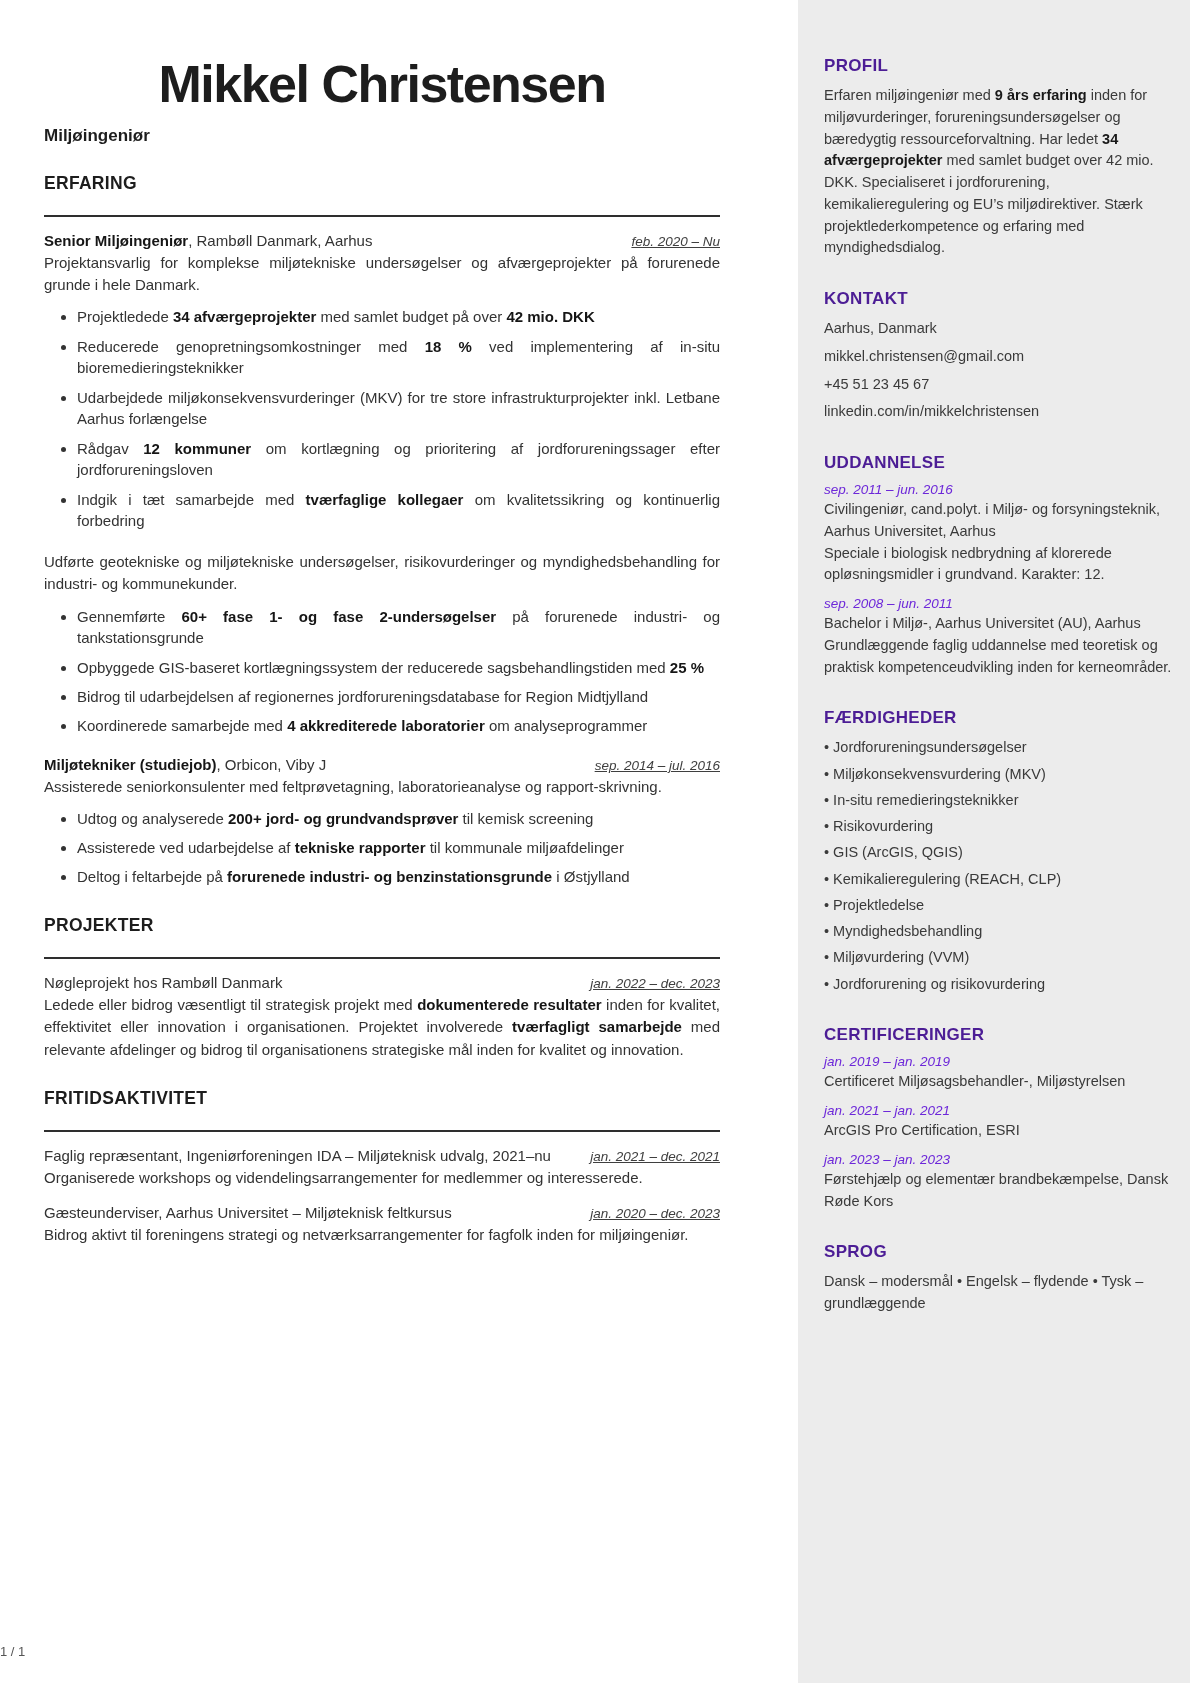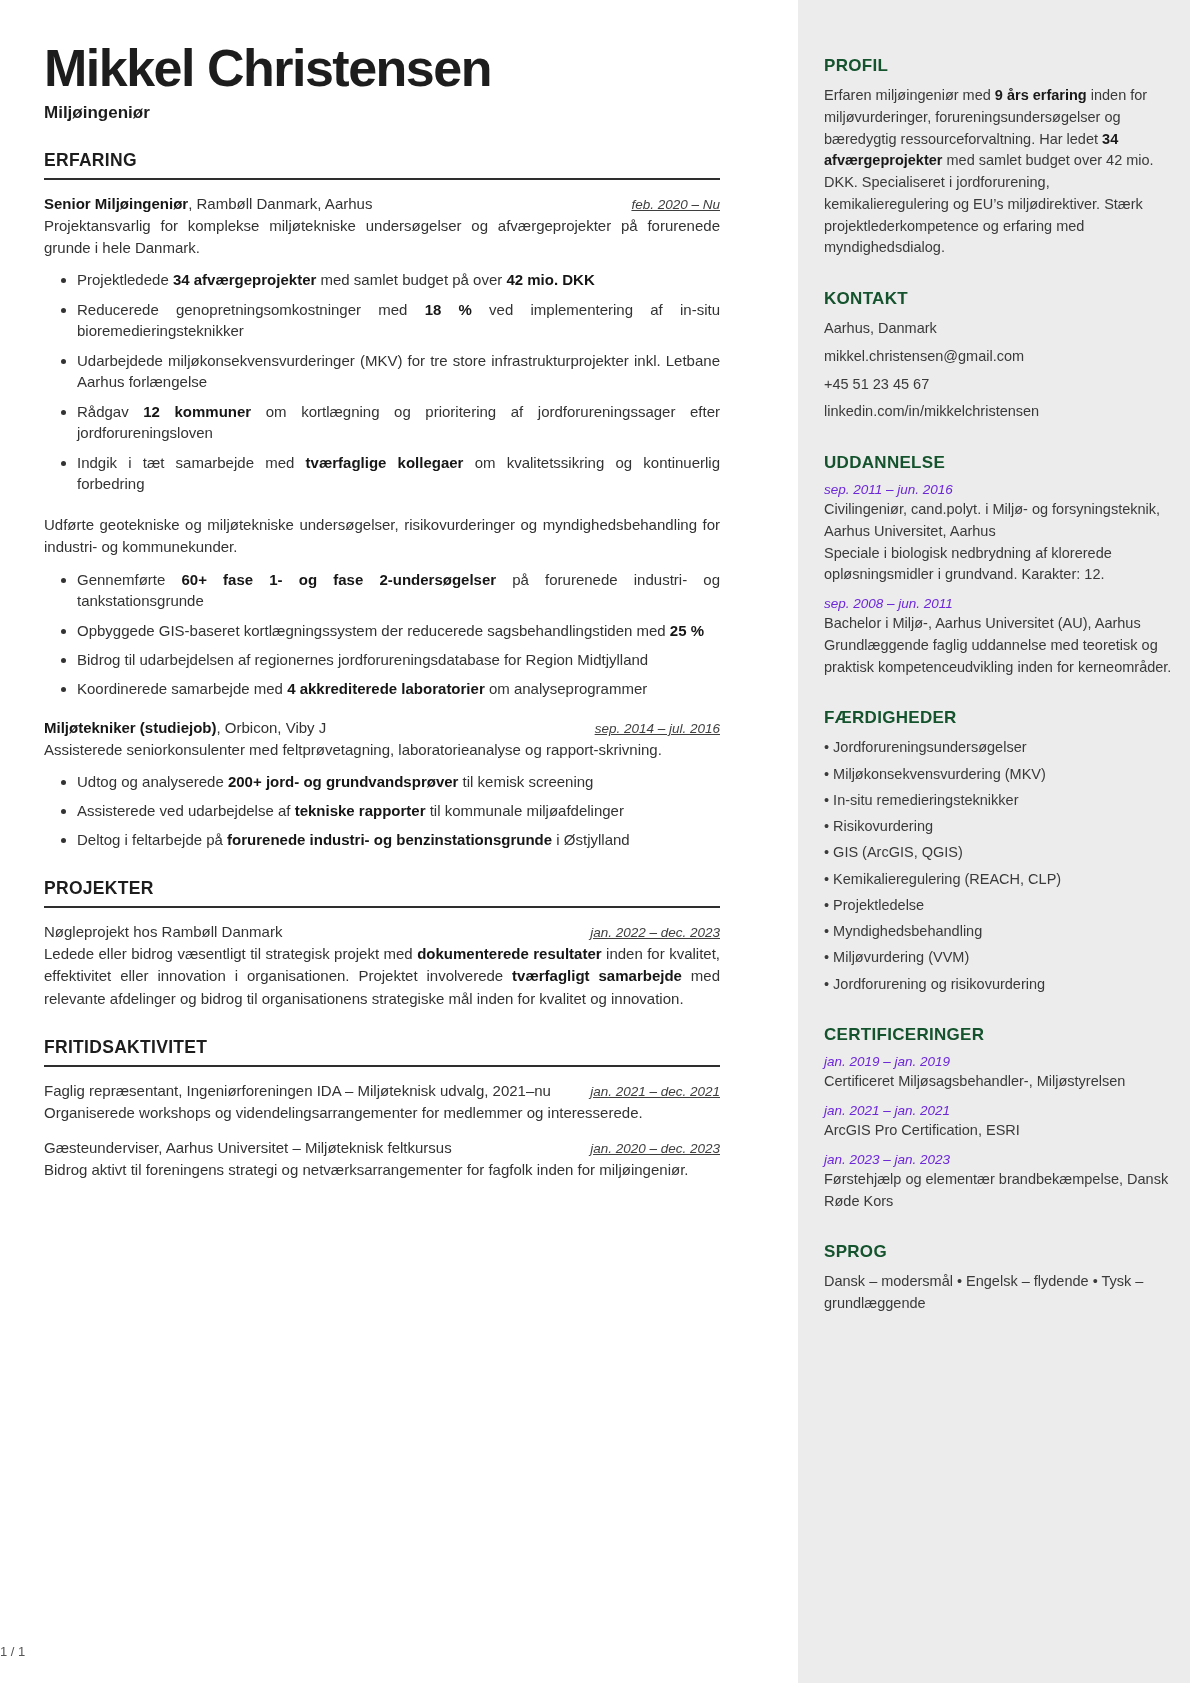--- a/index.html
+++ b/index.html
@@ -3,39 +3,39 @@
 <meta charset="utf-8">
 <style>
   html,body { margin:0; padding:0; background:#fff; }
   body { font-family:"Liberation Sans", sans-serif; color:#333; }
   .page { position:relative; width:1190px; height:1683px; background:#ffffff; overflow:hidden; }
 
   
   .sidebar { position:absolute; top:0; right:0; width:392px; height:100%;
              background:#ececec; box-sizing:border-box; padding:56px 16px 40px 26px; }
   .sidebar section { margin-bottom:30px; }
-  .sidebar h2 { font-size:17px; margin:0 0 9px; color:#14532d; letter-spacing:.3px; }
+  .sidebar h2 { font-size:17px; margin:0 0 9px; color:#4c1d95; letter-spacing:.3px; }
   .sidebar p, .sidebar .line, .sidebar .degree, .sidebar .cert-name, .sidebar li {
       font-size:14.5px; line-height:1.5; margin:0; color:#3a3a3a; }
   .sidebar p b { color:#181818; }
   .side-date { font-style:italic; font-size:13.5px; color:#6d28d9; margin:10px 0 2px; }
   .side-date.first { margin-top:0; }
   .detail { font-size:14px; line-height:1.45; color:#424242; margin:2px 0 0; }
   .skills ul { list-style:none; margin:0; padding:0; }
   .skills li { margin-bottom:4.5px; }
   .skills li::before { content:"• "; }
   .contact .line { margin-bottom:6px; }
 
   
   .main { position:absolute; top:0; left:0; width:756px; box-sizing:border-box;
           padding:42px 36px 0 44px; }
-  h1 { font-size:52px; line-height:1.0; margin:0; letter-spacing:-1.5px; color:#1d1d1d; }
+  h1 { font-size:52px; line-height:1.0; margin:16px; letter-spacing:-1.5px; color:#1d1d1d;text-align:center; }
   .subtitle { font-size:17px; font-weight:bold; color:#1d1d1d; margin:9px 0 0; }
   h2.sec { font-size:17.5px; color:#1d1d1d; letter-spacing:.3px;
-           border-bottom:2px solid #2e2e2e; padding-bottom:7px; margin:27px 0 13px; }
+           border-bottom:2px solid #2e2e2e; padding-bottom:21px; margin:27px 0 13px; }
   .ehead { display:flex; justify-content:space-between; align-items:baseline; margin:15px 0 3px; }
   .role { font-size:15px; color:#333; }
   .role b, li b, p b { color:#161616;text-align:right; }
   .dates { font-style:italic; font-size:13.5px; color:#3f3f3f; white-space:nowrap; margin-left:22px;text-decoration:underline; }
   p.body { font-size:15px; line-height:1.48; text-align:justify; margin:2px 0 10px; color:#333; }
   ul.bullets { margin:10px 0 19px; padding-left:33px; }
   ul.bullets li { font-size:15px; line-height:1.45; margin-bottom:7.5px; text-align:justify; color:#333; }
   p.reference { font-size:15px; line-height:1.48; text-align:justify; margin:0 0 12px; color:#333; }
 
   .footer { position:absolute; bottom:24px; left:0; width:1190px; text-align:left;

